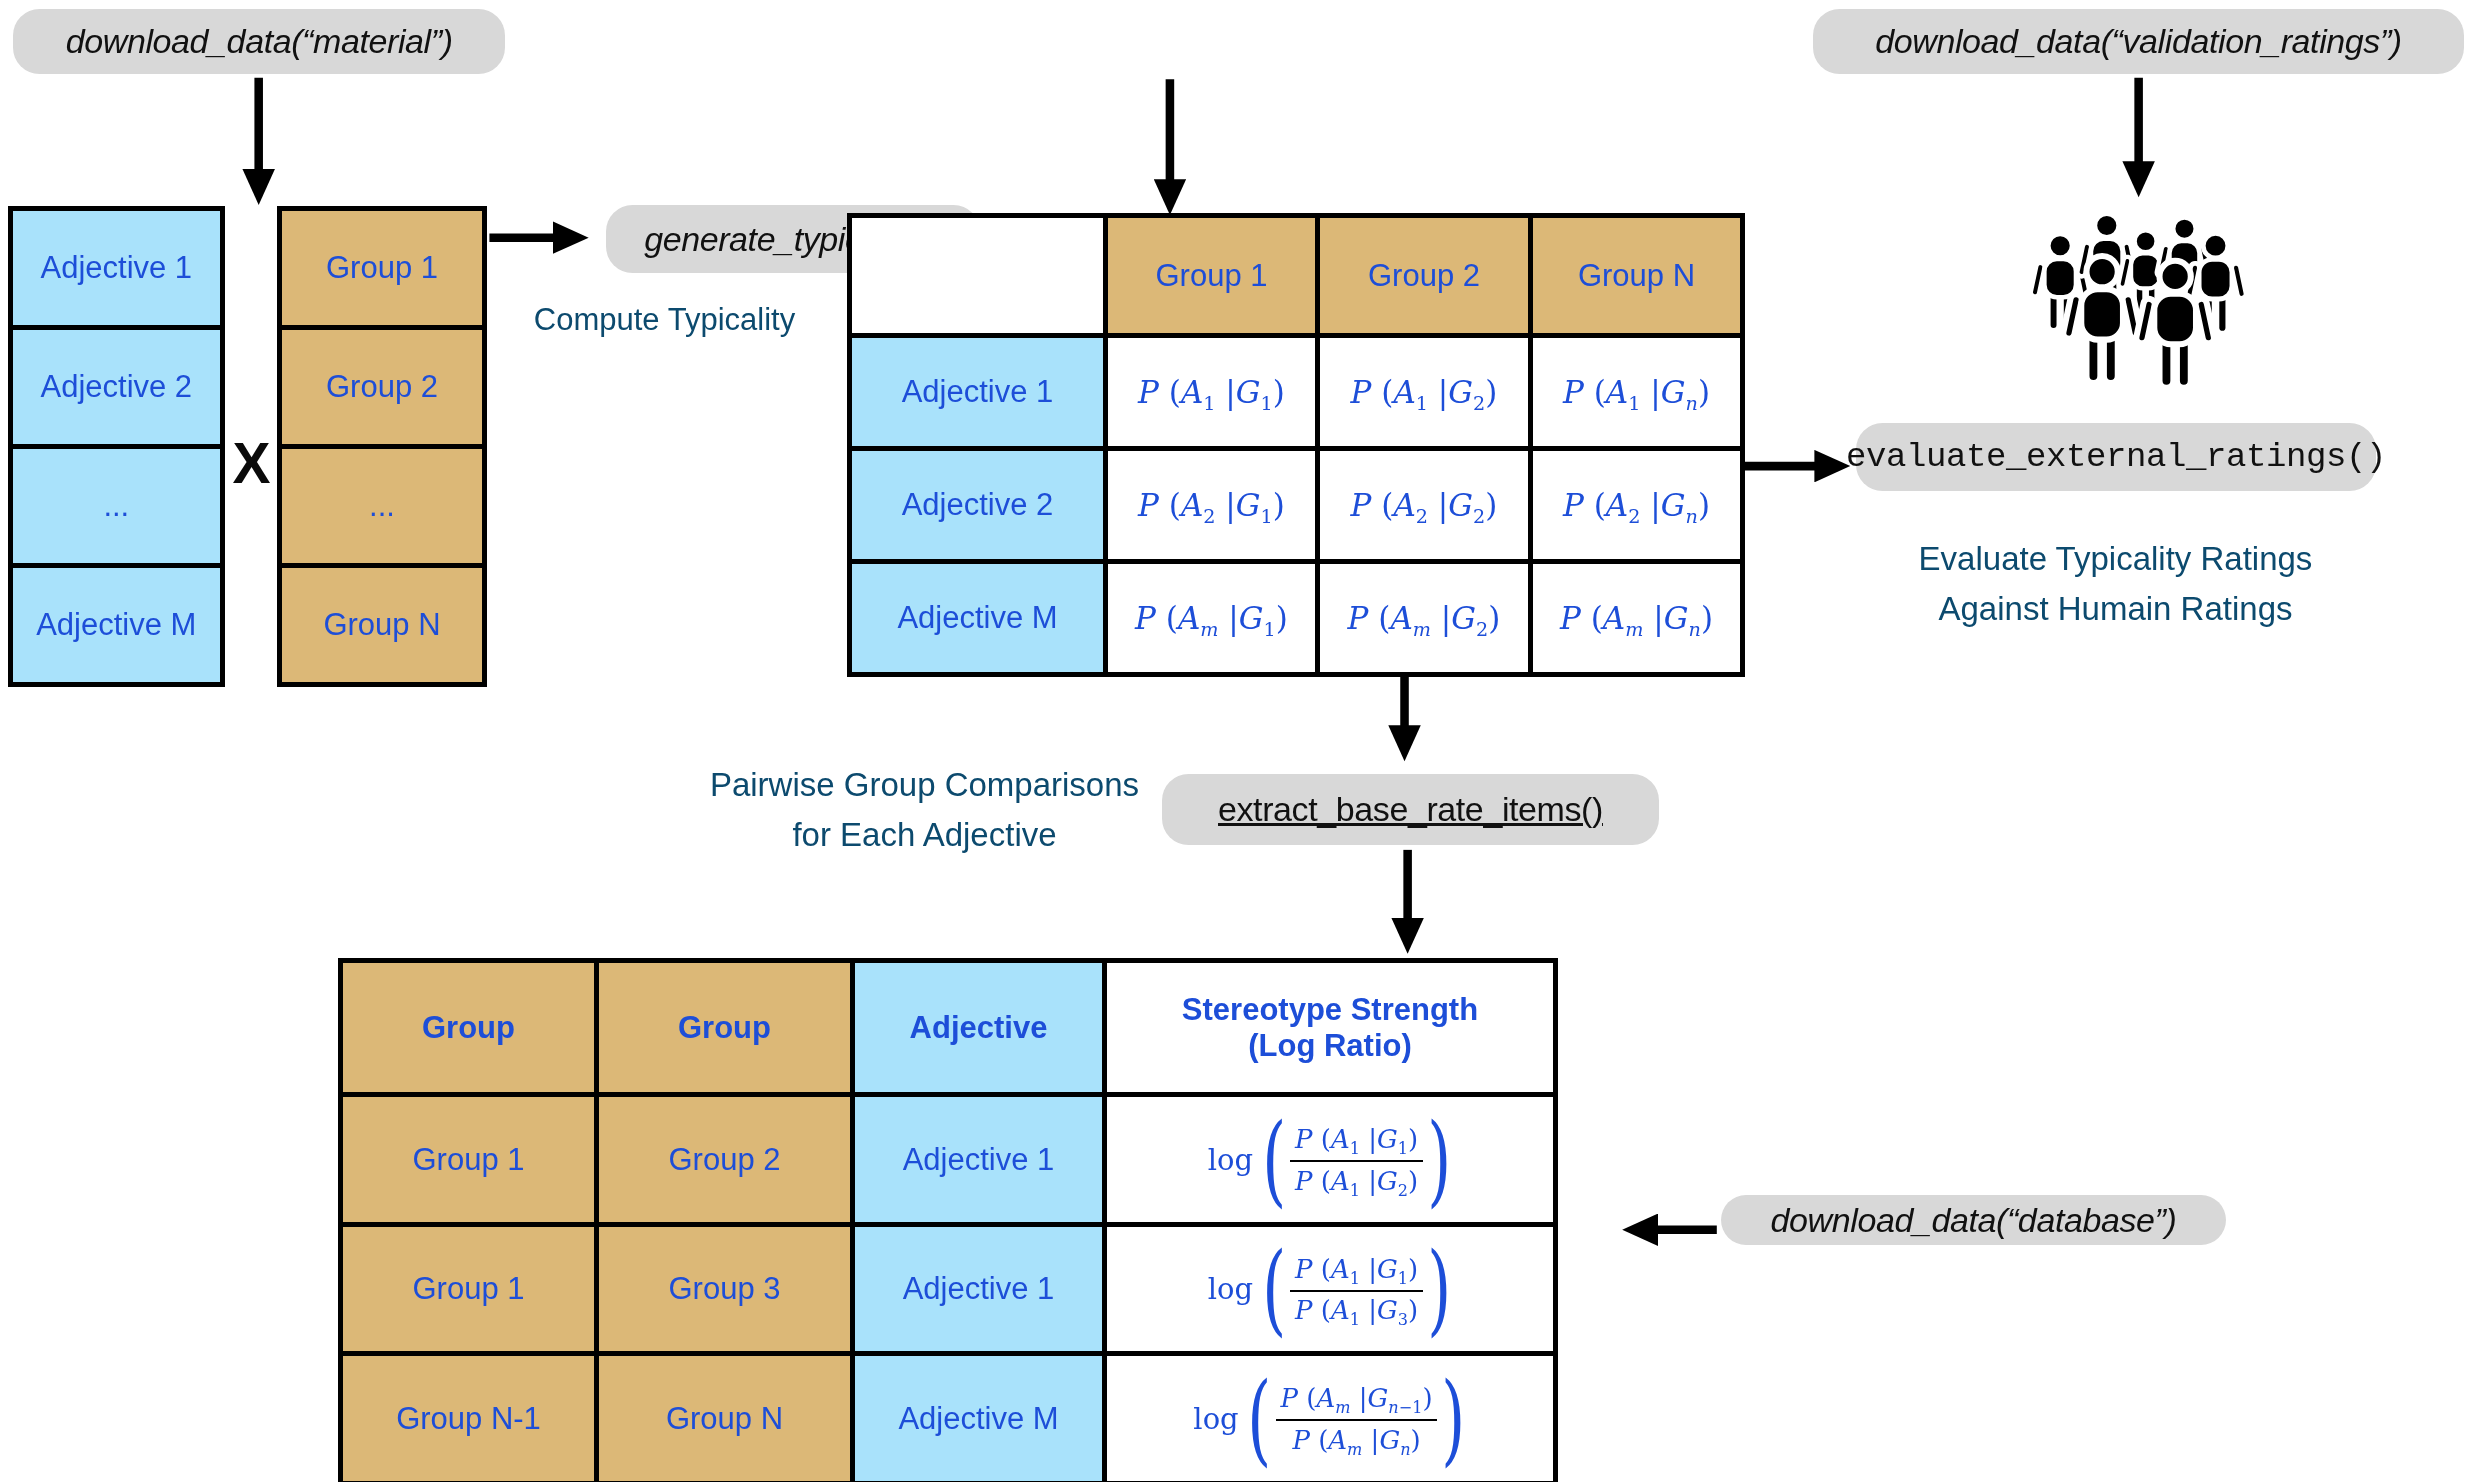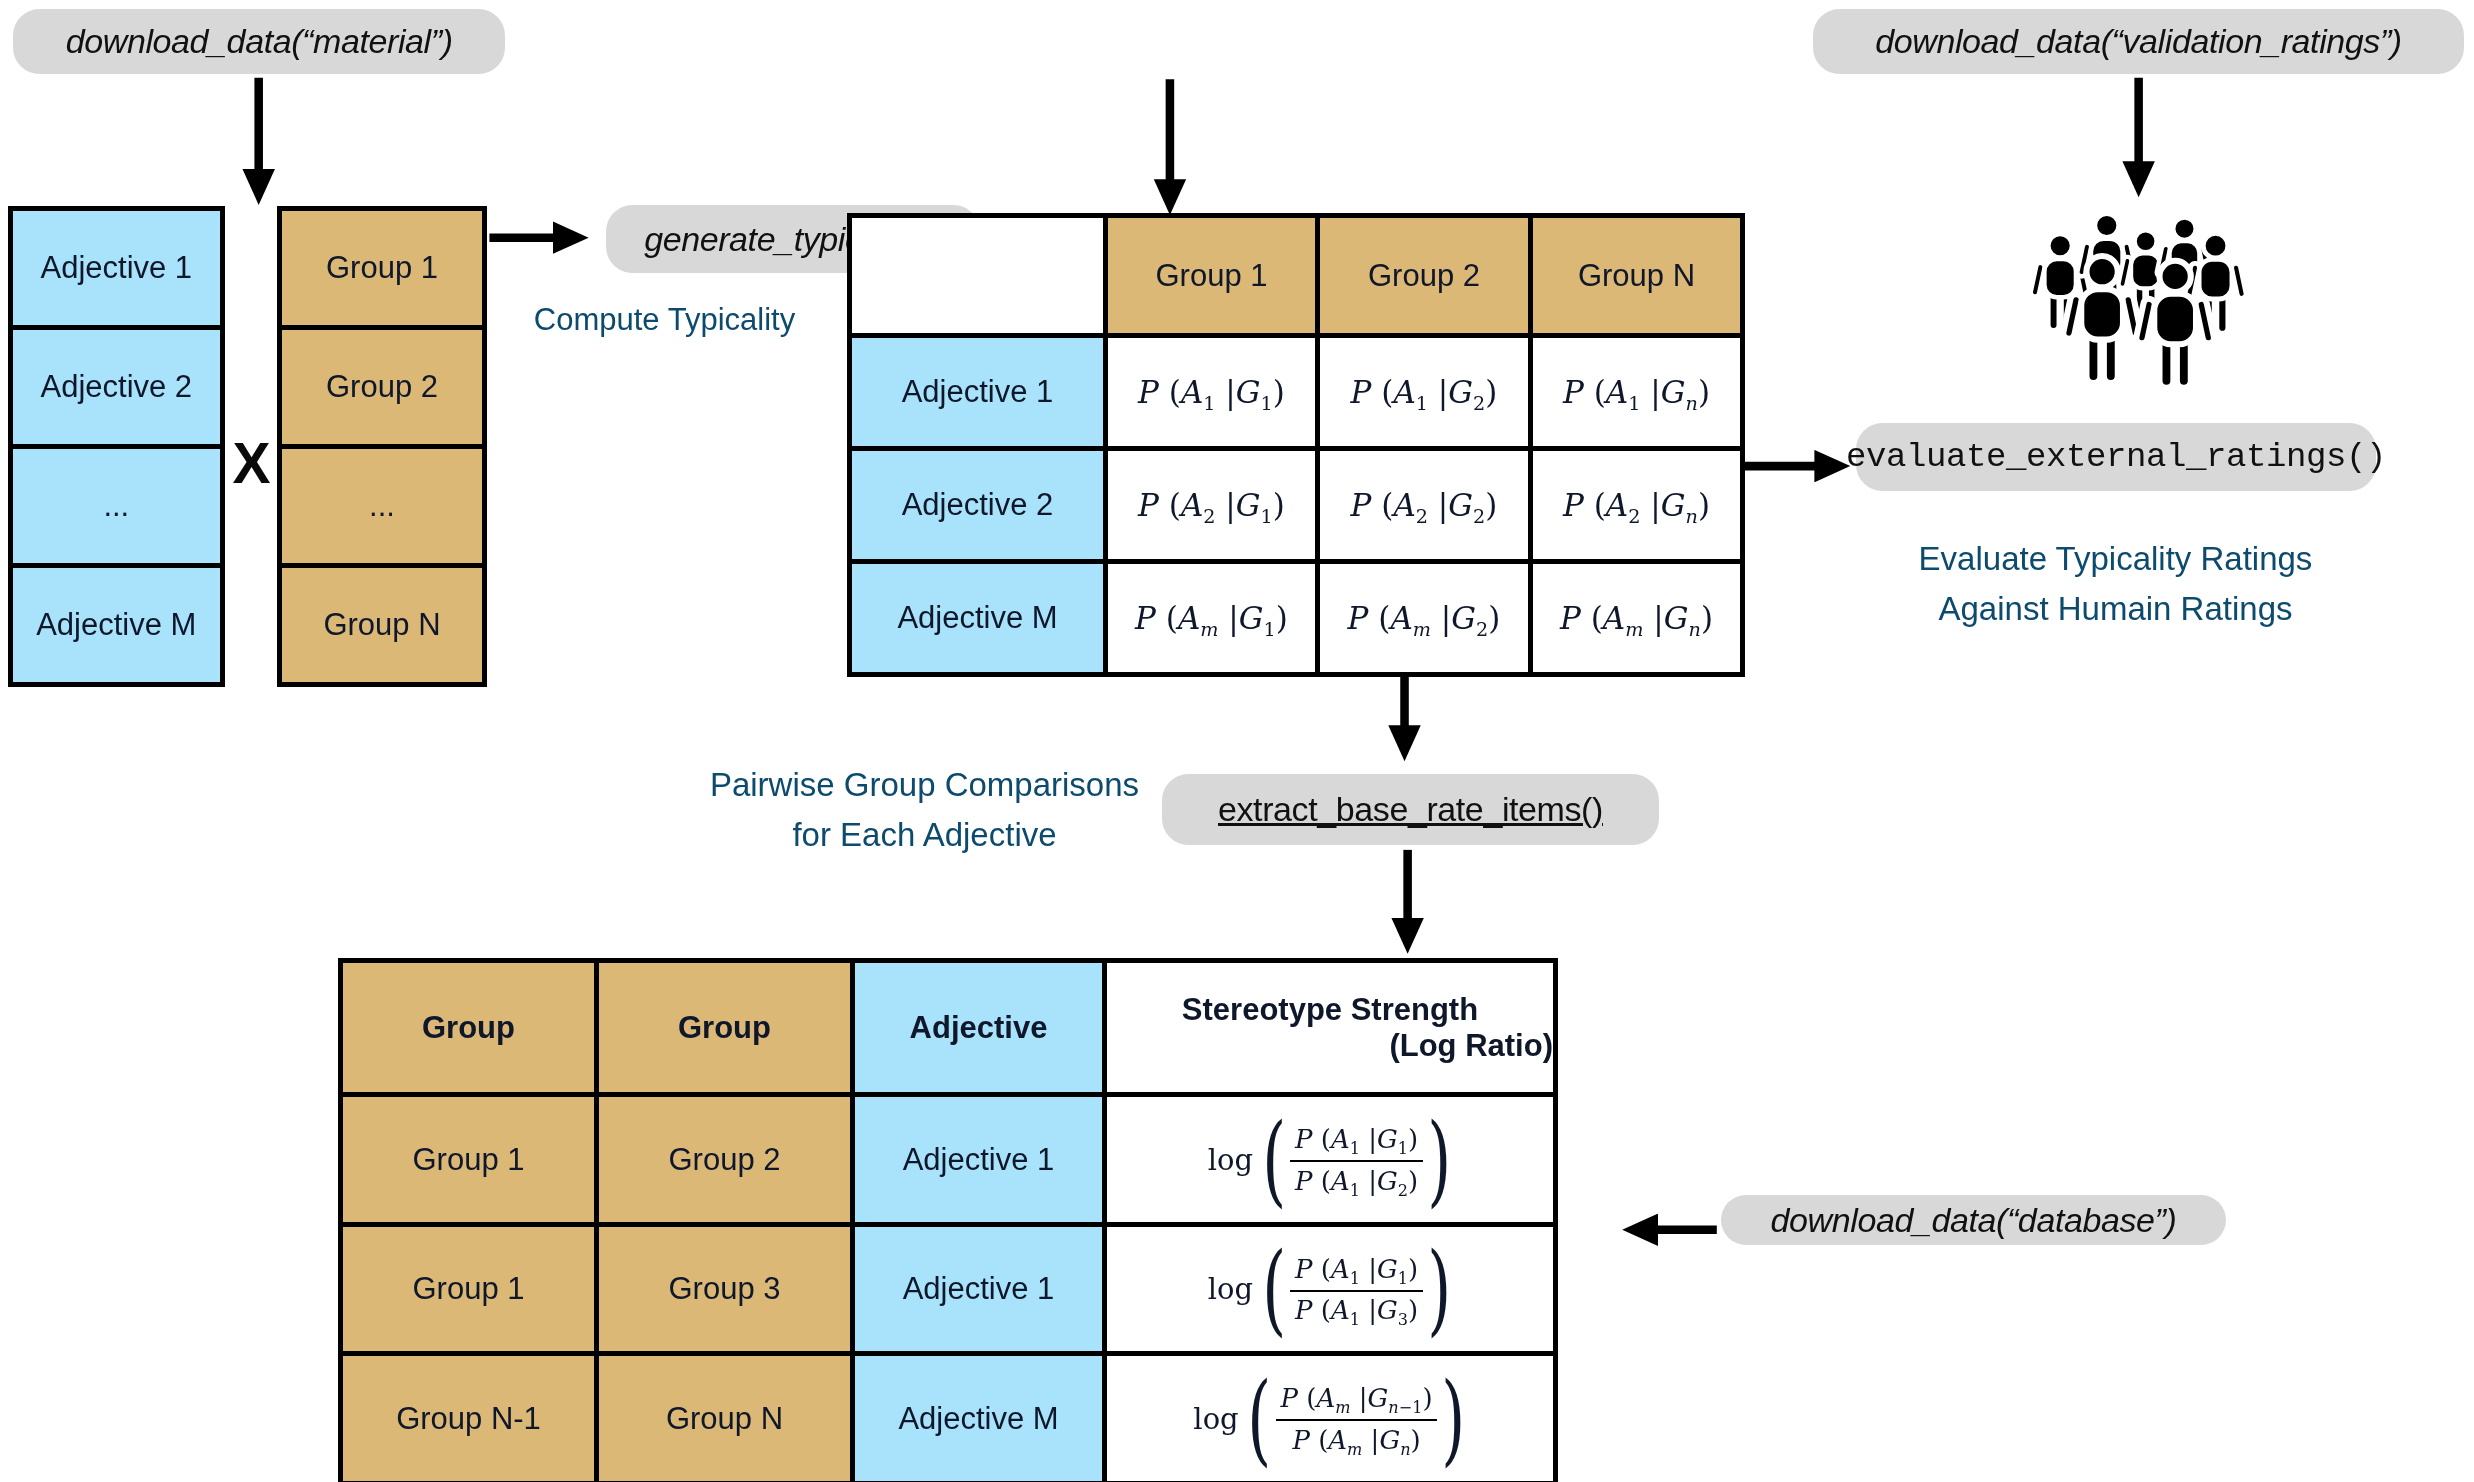--- a/index.html
+++ b/index.html
@@ -18,21 +18,21 @@
     position:absolute;background:var(--pill);border-radius:26.4px;
     display:flex;align-items:center;justify-content:center;
     font-size:34px;font-weight:500;color:#111;box-sizing:border-box;
     padding:0 22px;white-space:nowrap;letter-spacing:-0.4px;
   }
   .pill.it{font-style:italic;}
   
   table.dg{border-collapse:collapse;position:absolute;table-layout:fixed;}
   table.dg td{
     border:5.4px solid #000;text-align:center;vertical-align:middle;
-    font-size:31px;color:#0f172a;padding:0;overflow:hidden;
+    font-size:31px;color:#1d4ed8;padding:0;overflow:hidden;
   }
   td.blue{background:var(--blue);}
   td.tan{background:var(--tan);}
   td.white{background:#fff;}
   td.corner{border-top:none;border-left:none;background:#fff;}
   td.bold{font-weight:bold;font-size:33px;}
   
   .mathcell,.mathtext,.logword,.bigparen{font-family:"DejaVu Serif",serif;}
   .mathcell{font-size:33px;}
   .mathcell i,.mathtext i{font-style:italic;}
@@ -195,21 +195,21 @@
         <col style="width:252px">
         <col style="width:451px">
       </colgroup>
     <tbody>
         <tr style="height:134px;">
       <td class="tan bold">Group</td>
       <td class="tan bold">Group</td>
       <td class="blue bold">Adjective</td>
       <td class="white bold">
         <span class="ln" style="display:block;">Stereotype Strength</span>
-        <span class="ln" style="display:block;text-align:right;">(Log Ratio)</span>
+        <span class="ln" style="display:block;">(Log Ratio)</span>
       </td>
     </tr>
     <tr style="height:130px;">
       <td class="tan">Group 1</td>
       <td class="tan">Group 2</td>
       <td class="blue">Adjective 1</td>
       <td class="white">
         <div class="formula">
           <span class="logword">log</span>
           <span class="bigparen">(</span>

